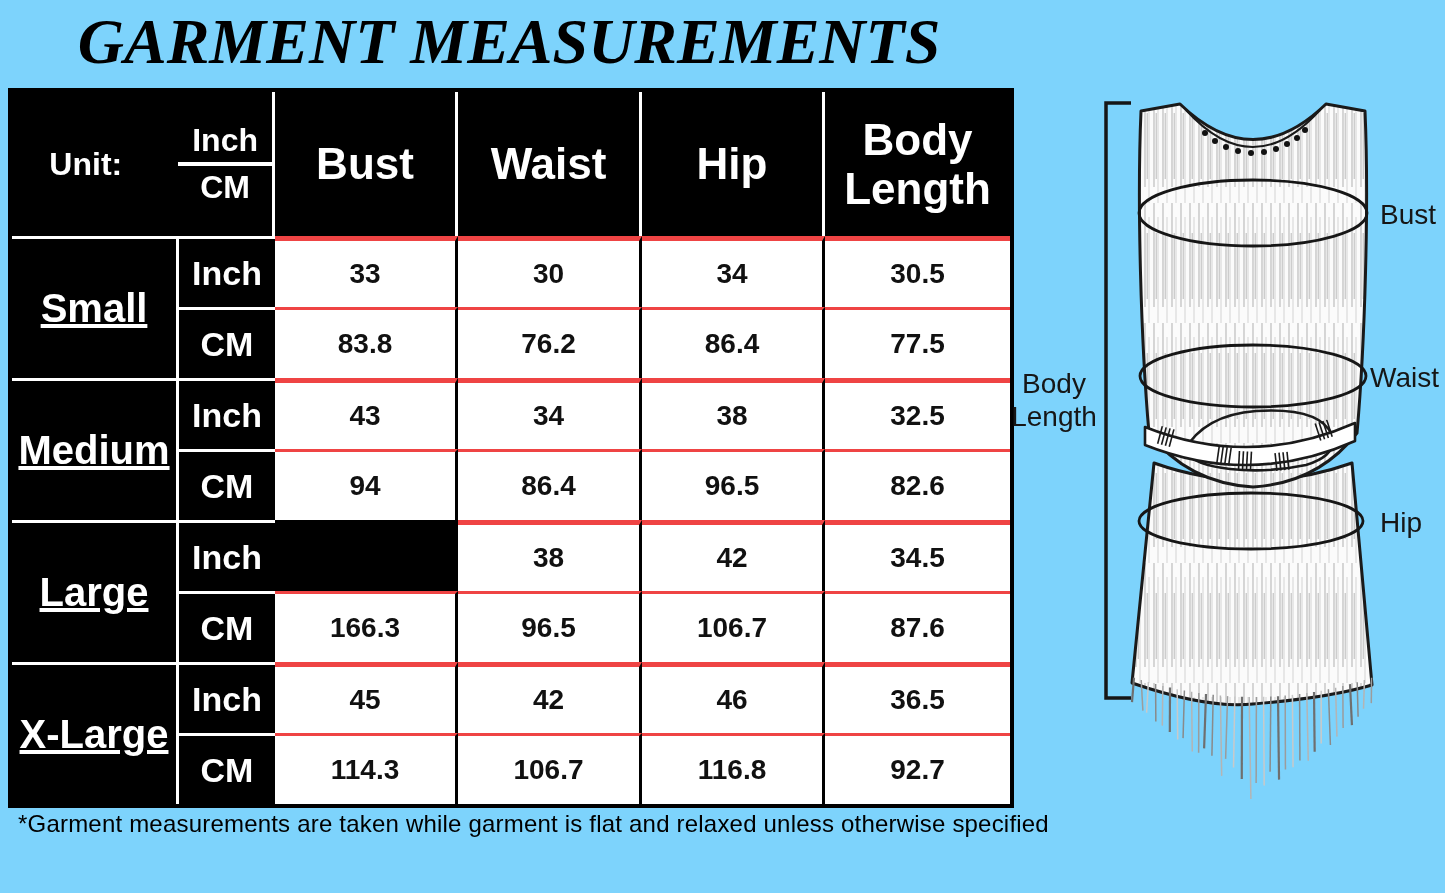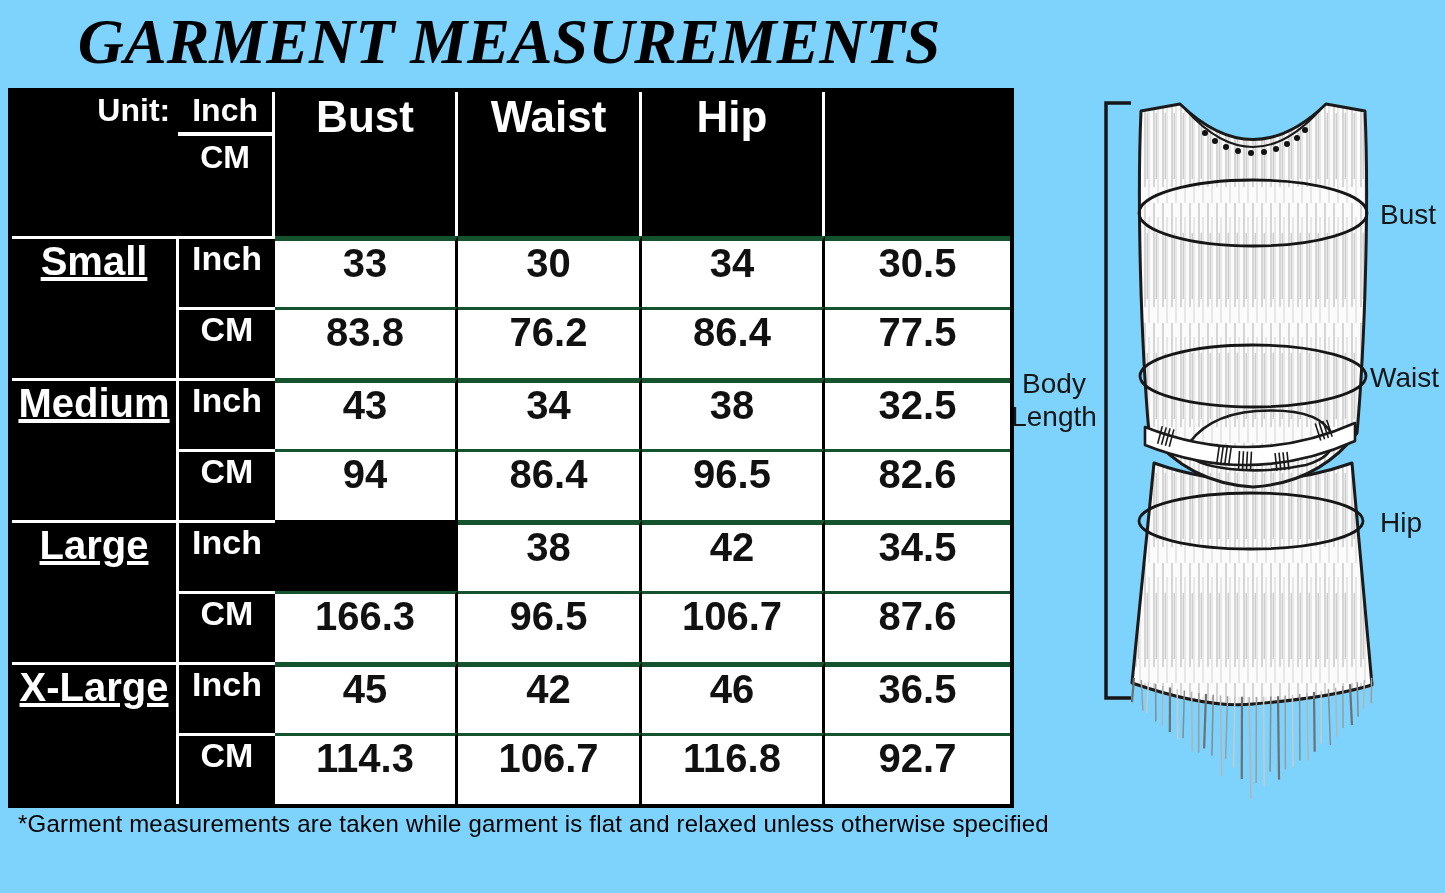--- a/index.html
+++ b/index.html
@@ -5,32 +5,32 @@
   html,body{margin:0;padding:0;background:#fff;}
   .page{position:relative;width:1445px;height:893px;background:#7dd3fc;overflow:hidden;
         font-family:"Liberation Sans",sans-serif;}
   .title{position:absolute;left:10px;top:2px;width:998px;margin:0;text-align:center;
          font-family:"Liberation Serif",serif;font-style:italic;font-weight:bold;
          font-size:64px;line-height:80px;color:#000;letter-spacing:0px;white-space:nowrap;}
   .size-table{position:absolute;left:8px;top:88px;display:grid;
       grid-template-columns:167px 96px 183px 184px 183px 185px;
       grid-template-rows:144px repeat(8,71px);
       background:#000;border:4px solid #000;}
-  .cell{display:flex;justify-content:center;box-sizing:border-box;
-        font-weight:bold;text-align:center;}
+  .cell{display:flex;align-items:center;justify-content:center;box-sizing:border-box;
+        font-weight:bold;text-align:center;gap:48px;}
   .dark{background:#000;color:#fff;}
   .colhead{font-size:44px;line-height:1.12;border-right:3px solid #fff;padding:0 8px;}
   .colhead.last{border-right:none;}
   .unit-cell{justify-content:flex-end;font-size:32px;border-right:3px solid #fff;}
   .frac{display:flex;flex-direction:column;text-align:center;font-size:32px;margin-left:8px;}
   .frac-top{display:block;border-bottom:4px solid #fff;padding:0 14px 3px;}
   .frac-bot{display:block;padding-top:3px;}
   .size{font-size:40px;border-right:3px solid #fff;border-top:3px solid #fff;text-decoration:underline;}
   .ulabel{font-size:34px;border-top:3px solid #fff;}
-  .val{background:#fff;color:#111;font-size:40px;border-top:3px solid #14532d;}
+  .val{background:#fff;color:#111;font-size:28px;border-top:3px solid #ef4444;}
   .val.vr{border-right:3px solid #000;}
   .val.gstart{border-top-width:5px;}
   .footnote{position:absolute;left:18px;top:810px;font-size:24px;font-weight:normal;
             color:#000;letter-spacing:0.2px;white-space:nowrap;}
   .diagram{position:absolute;left:1008px;top:83px;}
   .diagram text{font-family:"Liberation Sans",sans-serif;fill:#161616;}
 </style>
 </head>
 <body>
 
@@ -43,20 +43,21 @@
     <div class="cell dark unit-cell" style="grid-area:1/1/2/3">
       <span>Unit:</span>
       <span class="frac">
         <span class="frac-top">Inch</span>
         <span class="frac-bot">CM</span>
       </span>
     </div>
     <div class="cell dark colhead" style="grid-area:1/3">Bust</div>
     <div class="cell dark colhead" style="grid-area:1/4">Waist</div>
     <div class="cell dark colhead" style="grid-area:1/5">Hip</div>
+    <div class="cell dark colhead last" style="grid-area:1/6">Body Length</div>
 
     <div class="cell dark size" style="grid-area:2/1/4/2">Small</div>
     <div class="cell dark ulabel" style="grid-area:2/2">Inch</div>
     <div class="cell val vr gstart" style="grid-area:2/3">33</div>
     <div class="cell val vr gstart" style="grid-area:2/4">30</div>
     <div class="cell val vr gstart" style="grid-area:2/5">34</div>
     <div class="cell val gstart" style="grid-area:2/6">30.5</div>
     <div class="cell dark ulabel" style="grid-area:3/2">CM</div>
     <div class="cell val vr" style="grid-area:3/3">83.8</div>
     <div class="cell val vr" style="grid-area:3/4">76.2</div>

